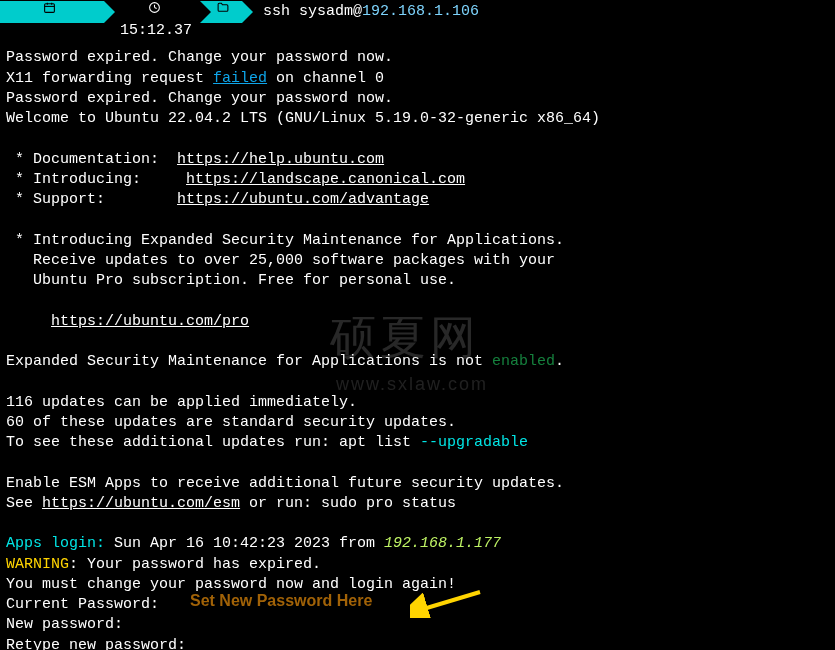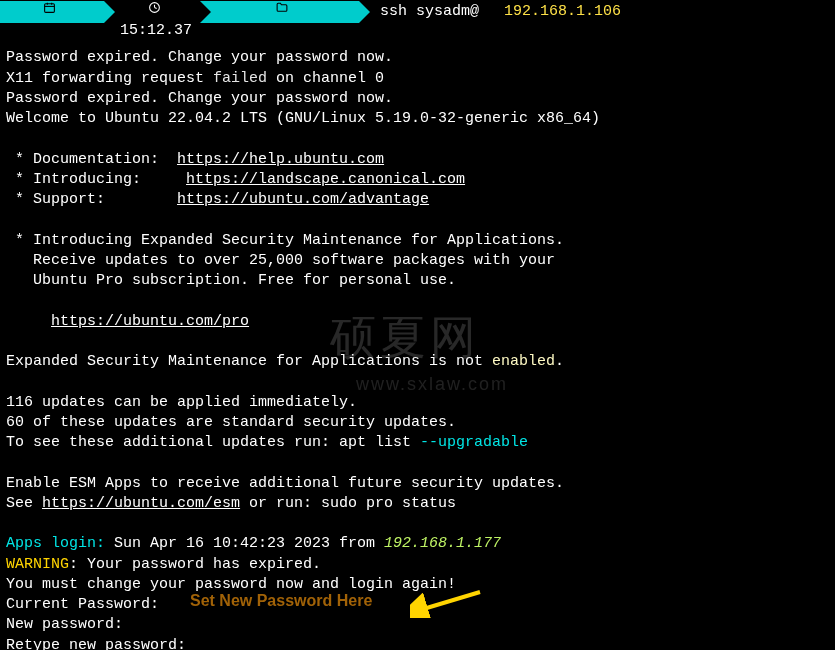--- a/index.html
+++ b/index.html
@@ -32,44 +32,44 @@
     .seg-black { background: #000; color: #fff; }
     .seg-arrow-right {
       width: 0; height: 0;
       border-top: 11px solid transparent;
       border-bottom: 11px solid transparent;
     }
     .arrow-cyan { border-left: 11px solid #00cccc; }
     .arrow-black { border-left: 11px solid #000; }
     .arrow-on-cyan { position: relative; margin-right: -11px; z-index: 1; }
     .cmdline { color: #fff; padding-left: 10px; }
-    .ip-orange { color: #fde047; margin-left: 25px; }
+    .ip-orange { color: #7dd3fc; }
     .terminal {
       padding: 4px 6px 0 6px;
       white-space: pre;
     }
-    .red { color: #e5e5e5; }
-    .greenish { color: #fef9c3; }
+    .red { color: #0ea5e9; text-decoration: underline; }
+    .greenish { color: #15803d; }
     .cyan { color: #00e5e5; text-align: right; }
     .yellow { color: #ffd400; }
     .violet { color: #bef264; font-style: italic; }
     .underline { text-decoration: underline; }
     .watermark1 {
       position: absolute;
       top: 306px; left: 330px;
       font-size: 46px;
       color: rgba(180,180,180,0.22);
       font-family: Arial, sans-serif;
       letter-spacing: 4px;
       pointer-events: none;
       font-weight: 500;
     }
     .watermark2 {
       position: absolute;
-      top: 372px; left: 356px;
+      top: 372px; left: 336px;
       font-size: 18px;
       color: rgba(180,180,180,0.18);
       font-family: Arial, sans-serif;
       letter-spacing: 2px;
       pointer-events: none;
     }
     .annotation {
       position: absolute;
       top: 590px; left: 190px;
       color: #a16207;
@@ -110,21 +110,20 @@
     </span>
     <span>15:12.37</span>
   </div>
   <div class="seg-arrow-right arrow-black arrow-on-cyan" style="z-index:2;"></div>
   <div class="seg seg-cyan" style="padding-left:16px;">
     <span class="icon">
       <svg width="14" height="13" viewBox="0 0 24 24">
           <path d="M3 6a2 2 0 0 1 2-2h4l2 3h8a2 2 0 0 1 2 2v8a2 2 0 0 1-2 2H5a2 2 0 0 1-2-2V6z" fill="none" stroke="#000" stroke-width="2"></path>
         </svg>
     </span>
-    <span>/home/mobaxterm</span>
   </div>
   <div class="seg-arrow-right arrow-cyan"></div>
   <div class="cmdline">
     <span>ssh sysadm@</span><span class="ip-orange">192.168.1.106</span>
   </div>
 </div>
 
 <div class="terminal">
 <span>Password expired. Change your password now.</span>
 <span>X11 forwarding request </span><span class="red">failed</span><span> on channel 0</span>

